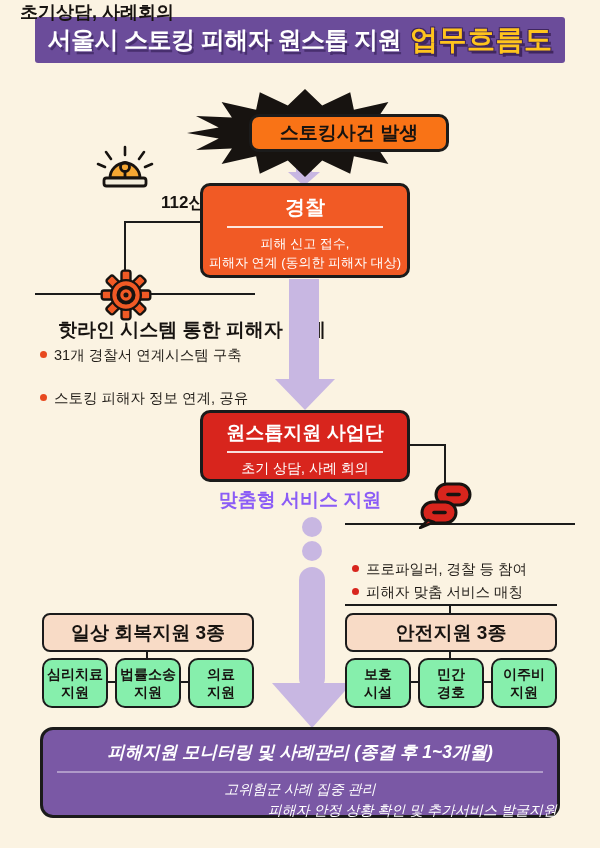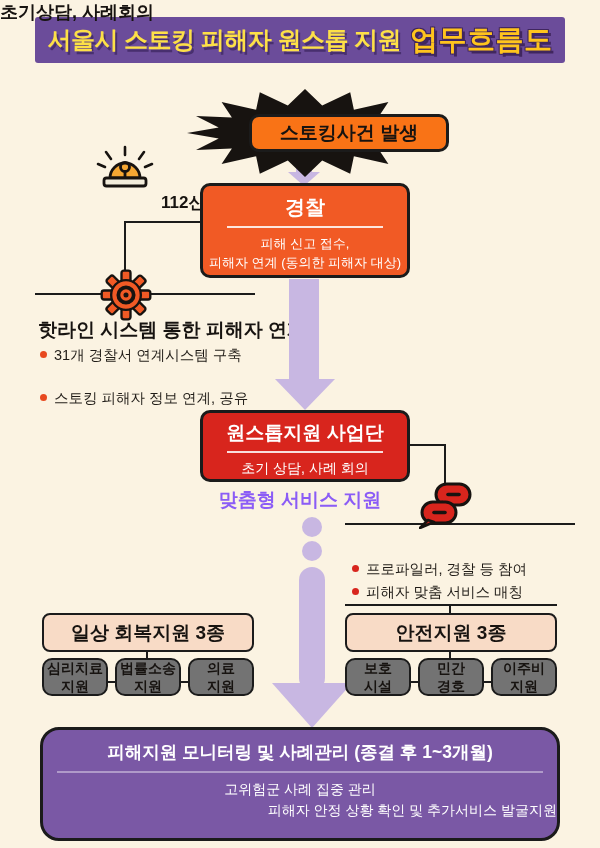--- a/index.html
+++ b/index.html
@@ -2,47 +2,47 @@
 <html><head>
 <meta charset="utf-8">
 <style>
   html,body{margin:0;padding:0;}
   body{font-family:"Liberation Sans","DejaVu Sans",sans-serif;}
   #canvas{position:relative;width:600px;height:848px;background:#fbf3e2;overflow:hidden;}
 
   
   .banner{position:absolute;left:35px;top:17px;width:530px;height:46px;background:#6b4c9a;
           border-radius:3px;display:flex;align-items:center;justify-content:center;gap:9px;}
-  .banner .main{color:#fde047;font-size:24px;font-weight:800;letter-spacing:-0.5px;
+  .banner .main{color:#ffffff;font-size:24px;font-weight:800;letter-spacing:-0.5px;
           text-shadow:2px 2.5px 0 rgba(54,33,88,.65);white-space:nowrap;}
   .banner .accent{color:#ffc41d;font-size:28px;font-weight:900;letter-spacing:0.5px;white-space:nowrap;
           text-shadow:3px 3px 0 #40265f,-1px -1px 0 #40265f,1px -1px 0 #40265f,-1px 1px 0 #40265f,1px 1px 0 #40265f;}
 
   
   .node{position:absolute;box-sizing:border-box;border:3px solid #1b1b1b;border-radius:10px;text-align:center;}
   .node .divider{height:1.5px;background:rgba(255,255,255,.85);width:calc(100% - 48px);margin:5px auto 6px;}
   .title-w{color:#fff;font-weight:800;}
   .body-w{color:#fff;font-weight:500;font-size:13px;line-height:19px;white-space:nowrap;}
 
   .incident-box{left:205px;top:114px;width:200px;height:38px;background:#f97316;
        display:flex;align-items:center;justify-content:center;font-size:19px;font-weight:800;color:#171310;z-index:4;margin-left:44px;}
   .police-box{left:200px;top:183px;width:210px;height:95px;background:#f15a25;padding-top:8px;z-index:3;}
   .onestop-box{left:200px;top:410px;width:210px;height:72px;background:#d8251d;padding-top:7px;z-index:3;}
-  .monitor-box{left:40px;top:727px;width:520px;height:114px;background:#7a58a5;border-radius:19px;padding-top:10px;z-index:3;}
+  .monitor-box{left:40px;top:727px;width:520px;height:91px;background:#7a58a5;border-radius:13px;padding-top:10px;z-index:3;font-style:italic;}
   .monitor-box .divider{background:rgba(255,255,255,.4);width:calc(100% - 28px);margin:7px auto 6px;}
 
   .peach{position:absolute;box-sizing:border-box;width:212px;height:39px;background:#f8dbc6;
        border:2.5px solid #1b1b1b;border-radius:8px;display:flex;align-items:center;justify-content:center;
        font-size:19px;font-weight:800;color:#171310;z-index:3;}
-  .mini{position:absolute;box-sizing:border-box;width:66px;height:38px;background:#737373;
+  .mini{position:absolute;box-sizing:border-box;width:66px;height:50px;background:#86efac;
        border:2.5px solid #1b1b1b;border-radius:10px;display:flex;flex-direction:column;
        align-items:center;justify-content:center;font-size:14px;line-height:18px;font-weight:700;color:#171310;z-index:3;}
 
   
-  .ann-title{position:absolute;font-size:19px;font-weight:800;color:#171310;white-space:nowrap;}
+  .ann-title{position:absolute;font-size:19px;font-weight:800;color:#171310;white-space:nowrap;margin-left:20px;}
   .bullet-row{position:absolute;display:flex;align-items:flex-start;gap:7px;white-space:nowrap;}
   .bullet-dot{width:7px;height:7px;border-radius:50%;margin-top:5px;flex:0 0 auto;}
   .bullet-text{font-size:14.5px;font-weight:500;color:#201c17;}
   .dot-orange{background:#e8491f;} .dot-red{background:#d8251d;}
   .label-plain{position:absolute;font-size:17px;font-weight:800;color:#171310;white-space:nowrap;margin-top:28px;}
   .center-label{position:absolute;left:180px;width:240px;text-align:center;font-size:19px;
        font-weight:800;color:#8b5cf6;}
 
   
   .hline,.vline{position:absolute;background:#1b1b1b;z-index:1;}

